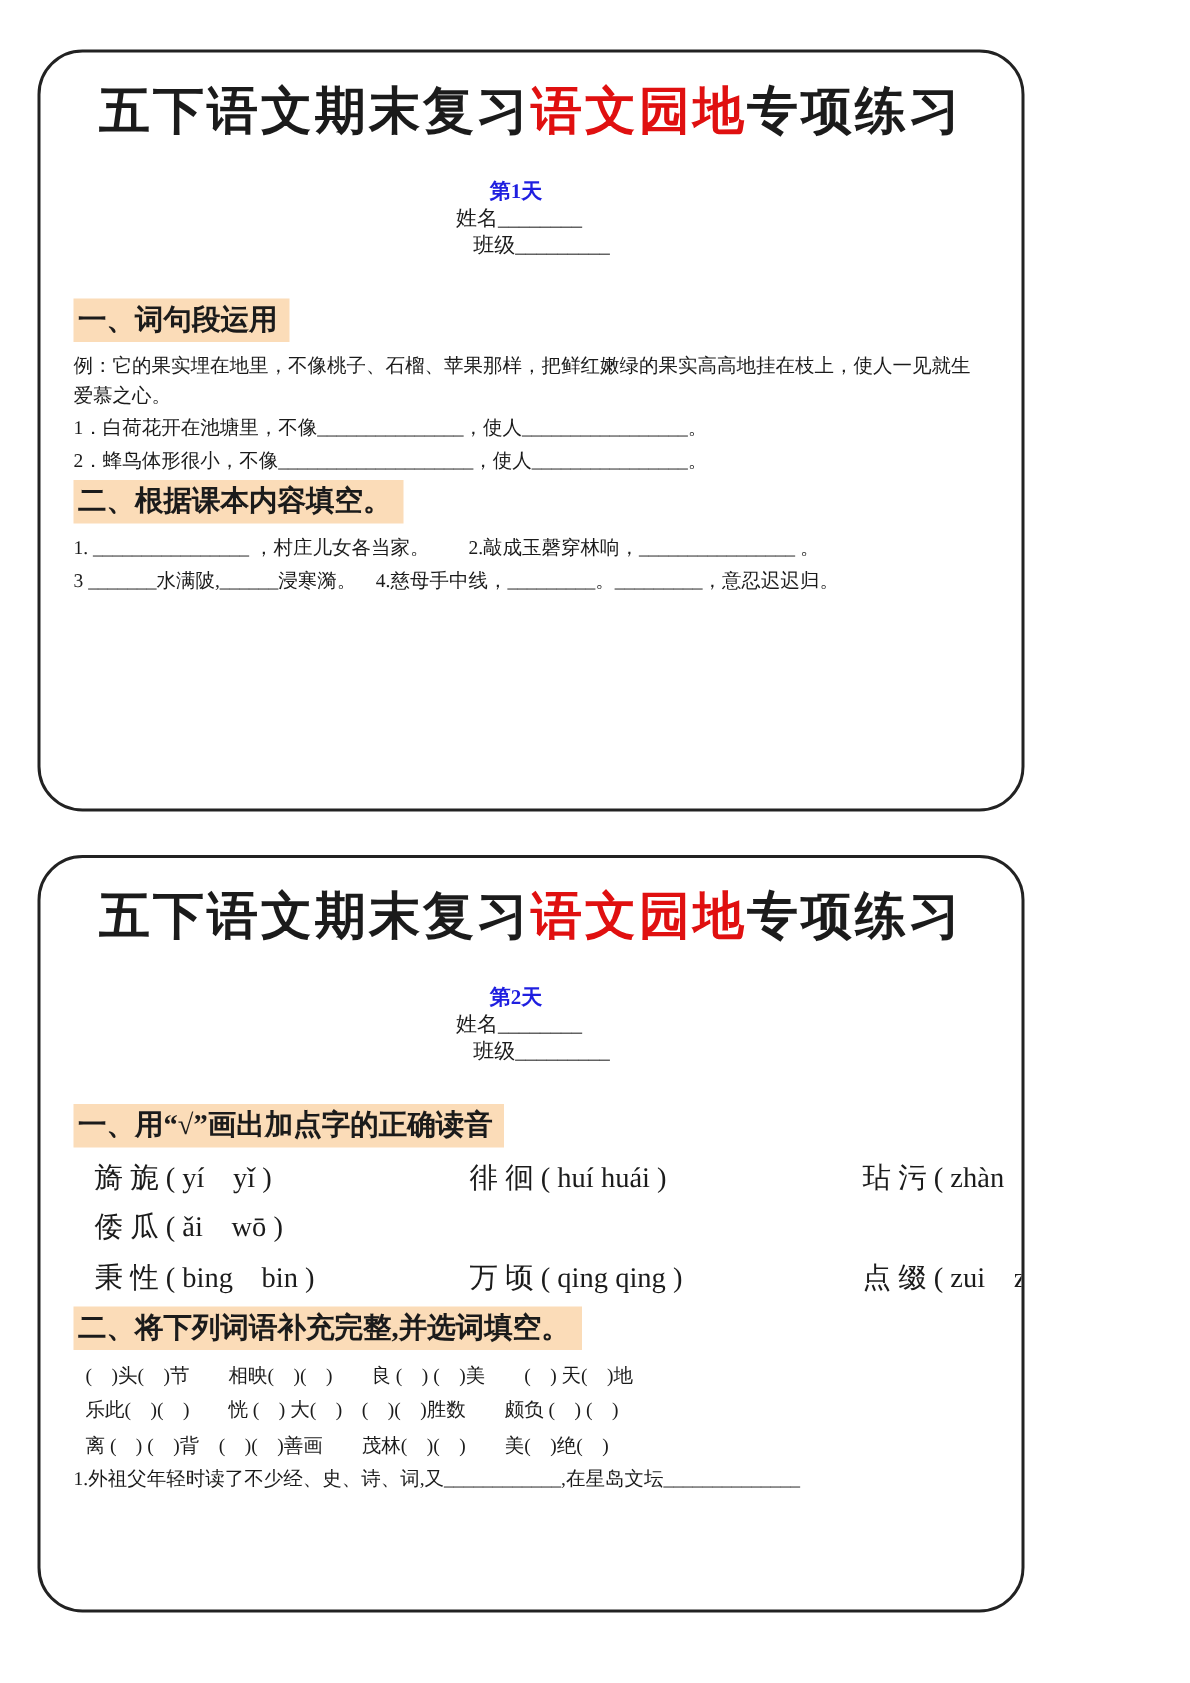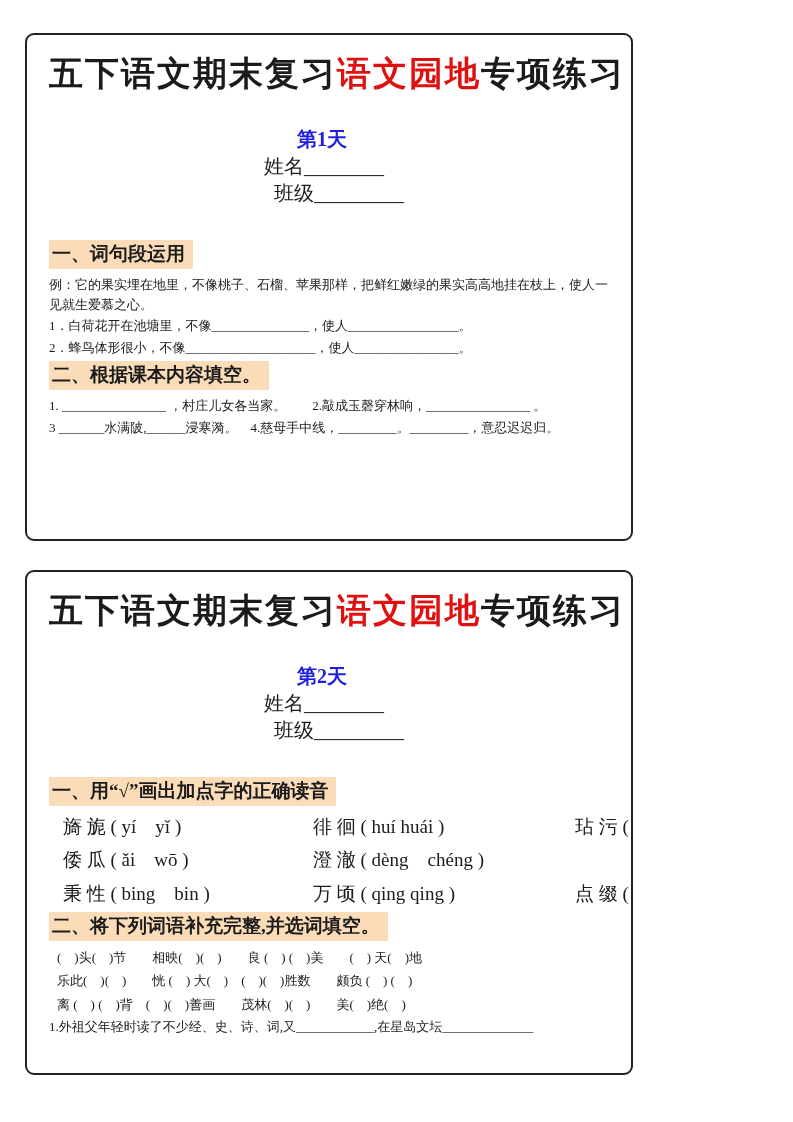--- a/index.html
+++ b/index.html
@@ -6,43 +6,43 @@
   html, body {
     width: 793px; height: 1122px;
     background: #ffffff;
     font-family: "Liberation Serif", "DejaVu Serif", serif;
     color: #1b1b1b;
     overflow: hidden;
   }
   .card {
     position: absolute;
     left: 25px;
-    width: 608px;
+    width: 658px;
     border: 2.5px solid #222222;
-    border-radius: 9px;
+    border-radius: 30px;
     background: #ffffff;
     padding: 8px 22px 6px 22px;
     overflow: hidden;
   }
   .card-1 { top: 33px;  height: 508px; }
   .card-2 { top: 570px; height: 505px; }
 
   .title {
     text-align: center;
     font-size: 34px;
     font-weight: 700;
     letter-spacing: 2px;
     margin: 8px 0 6px 0;
     white-space: nowrap;
   }
   .title .red { color: #e01010; }
 
   .subtitle {
     text-align: center;
-    font-size: 20px;
+    font-size: 14px;
     margin-bottom: 8px;
     white-space: pre;
   }
   .day { color: #1f1fe0; font-weight: 700; margin-right: 34px; }
   .field-blank { margin-right: 30px; }
 
   .sec-heading {
     display: inline-block;
     background: #fbdcb8;
     font-size: 19px;
@@ -109,21 +109,20 @@
   <div>
     <span class="sec-heading">一、用“√”画出加点字的正确读音</span>
   </div>
   <div class="pinyin-row">
     <span>旖 旎 ( yí　yǐ )</span>
     <span>徘 徊 ( huí huái )</span>
     <span>玷 污 ( zhàn　diàn )</span>
   </div>
   <div class="pinyin-row">
     <span>倭 瓜 ( ǎi　wō )</span>
-    <span>澄 澈 ( dèng　chéng )</span>
   </div>
   <div class="pinyin-row">
     <span>秉 性 ( bing　bin )</span>
     <span>万 顷 ( qing qing )</span>
     <span>点 缀 ( zui　zhui )</span>
   </div>
 
   <div>
     <span class="sec-heading">二、将下列词语补充完整,并选词填空。</span>
   </div>

